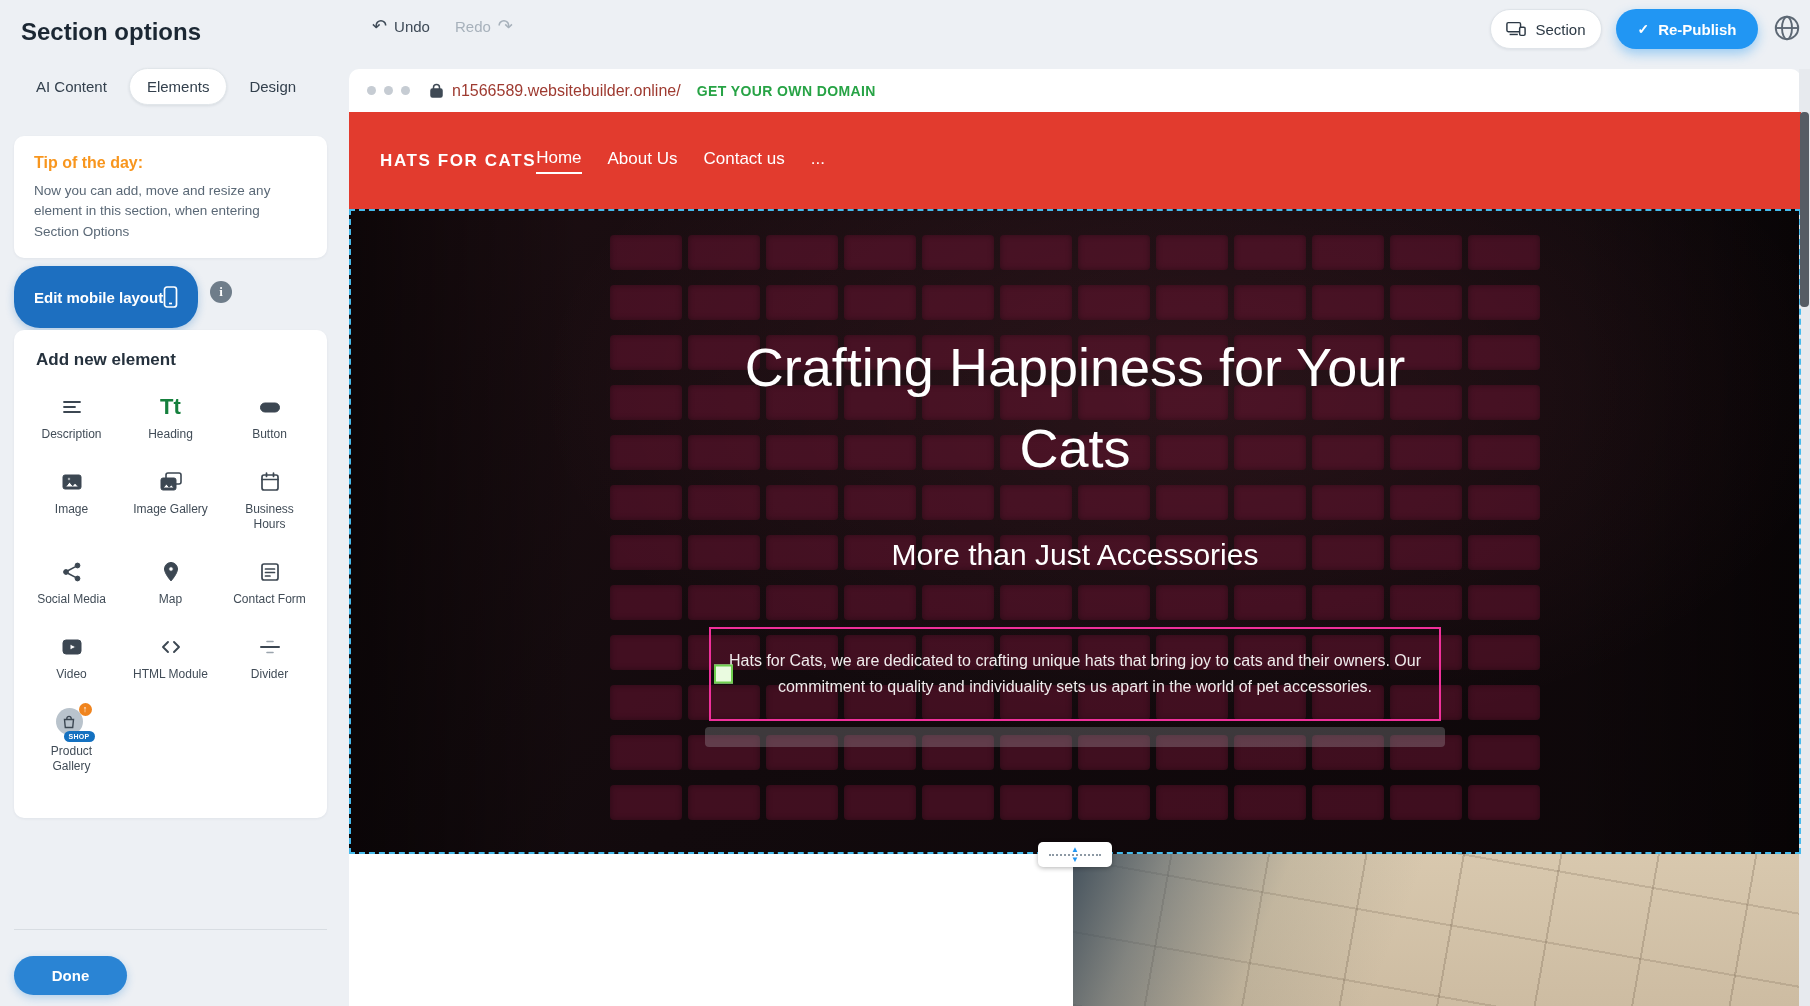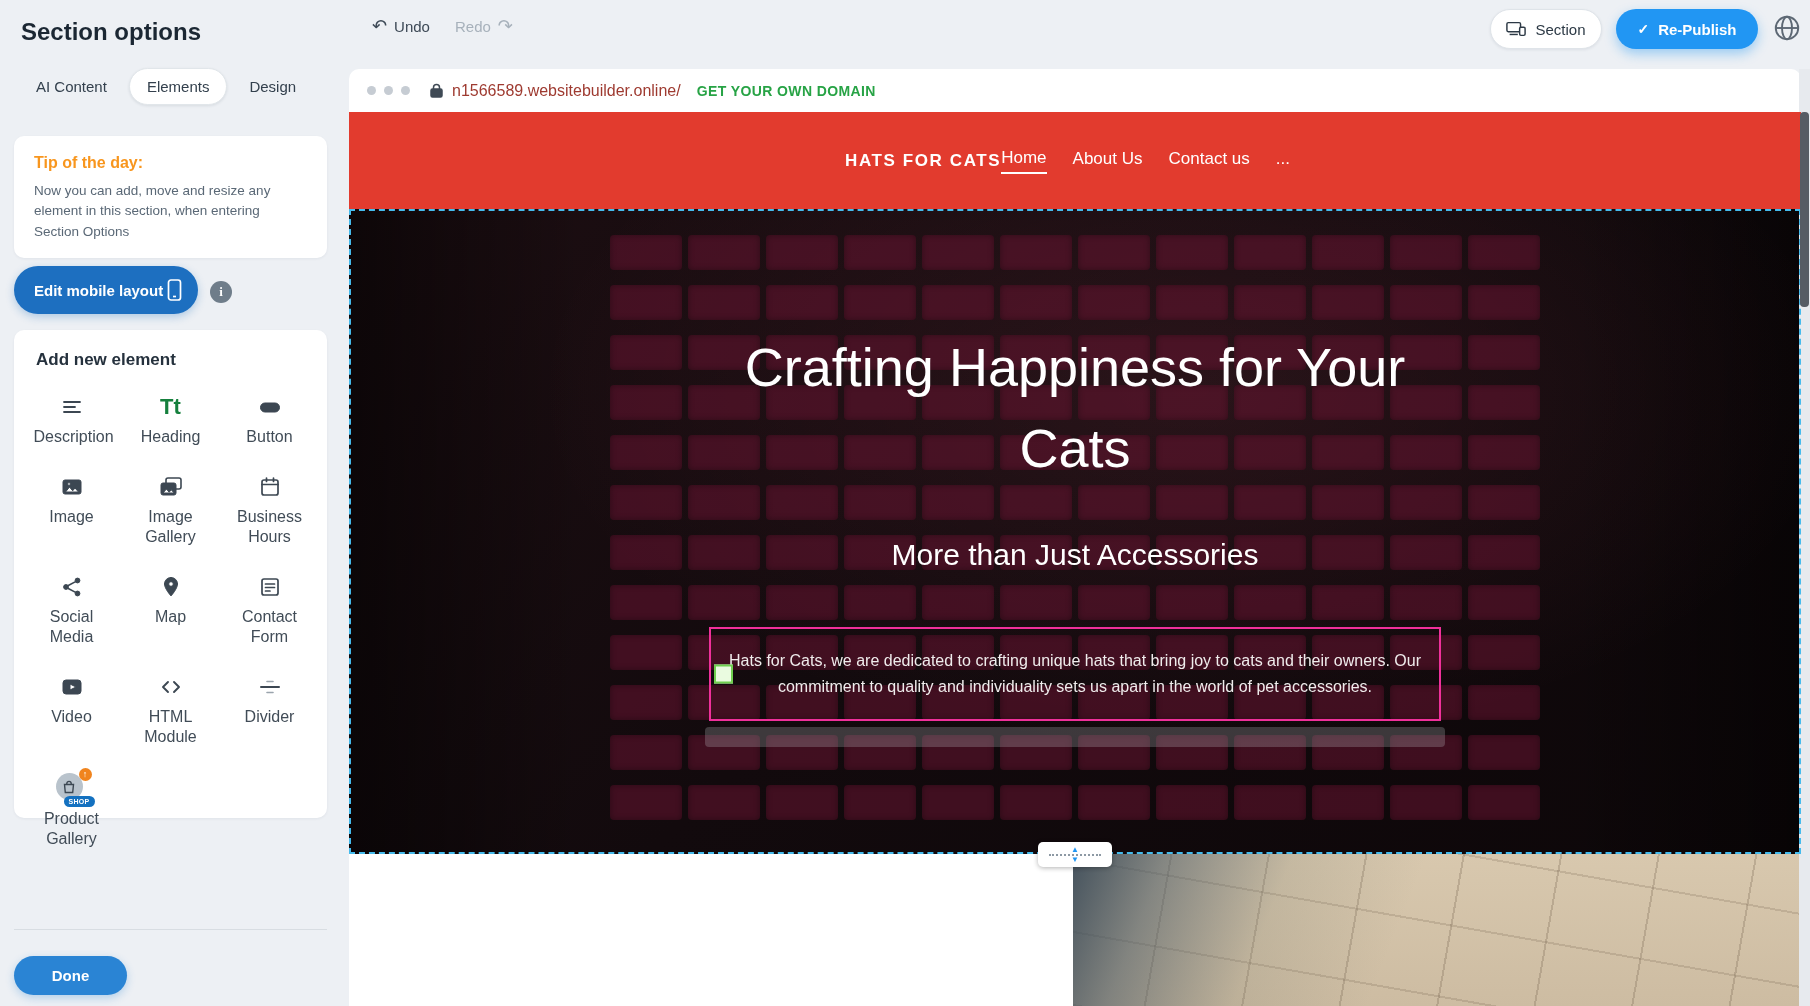--- a/index.html
+++ b/index.html
@@ -24,36 +24,36 @@
   
   .tabs { position:absolute; left:18px; top:68px; display:flex; align-items:center; gap:4px; }
   .tab { padding:9px 17px; font-size:15px; color:#33404d; border-radius:19px; cursor:pointer; border:1px solid transparent; }
   .tab.active { background:#fff; border:1px solid #e1e6ea; box-shadow:0 1px 3px rgba(20,40,60,.1); font-weight:400; }
 
   .tip-card { position:absolute; left:14px; top:136px; width:313px; background:#fff; border-radius:10px;
     padding:18px 20px 16px 20px; box-shadow:0 1px 3px rgba(20,40,60,.06); }
   .tip-title { font-size:16px; font-weight:700; color:#f8961e; margin-bottom:9px; }
   .tip-body { font-size:13.5px; color:#5a6876; line-height:1.5; }
 
-  .edit-mobile-btn { position:absolute; left:14px; top:266px; width:184px; height:48px; background:#1d6fc0;
-    border-radius:26px; display:flex; align-items:center; justify-content:space-between; padding:0 16px 0 20px;
+  .edit-mobile-btn { position:absolute; left:14px; top:266px; width:184px; height:62px; background:#1d6fc0;
+    border-radius:26px; display:flex; align-items:center; padding:0 16px 0 20px;
     color:#fff; font-size:15px; font-weight:600; cursor:pointer; box-shadow:0 3px 8px rgba(29,111,192,.3); }
   .info-btn { position:absolute; left:210px; top:281px; width:22px; height:22px; border-radius:50%;
     background:#6f7d8a; color:#fff; font-size:13px; font-weight:700; display:flex; align-items:center;
     justify-content:center; cursor:pointer; font-family:"Liberation Serif", serif; }
 
   .add-card { position:absolute; left:14px; top:330px; width:313px; height:488px; background:#fff;
     border-radius:10px; padding:20px 8px 0 8px; box-shadow:0 1px 3px rgba(20,40,60,.06); }
   .add-title { font-size:17px; font-weight:600; color:#25313d; margin-left:14px; }
   .el-grid { margin-top:14px; display:grid; grid-template-columns:repeat(3,1fr); row-gap:8px; }
   .el-item { display:flex; flex-direction:column; align-items:center; gap:6px; padding:9px 2px; cursor:pointer;
     text-align:center; border-radius:8px; min-height:64px; }
   .el-icon { height:28px; display:flex; align-items:center; justify-content:center; color:#3c4752; }
   .el-icon svg { stroke:#3c4752; }
-  .el-label { font-size:16px; color:#414c57; line-height:1.25; max-width:76px; }
+  .el-label { font-size:12px; color:#414c57; line-height:1.25; max-width:76px; }
   .tt { font-size:22px; font-weight:700; color:#15803d; line-height:1; }
   .pg-icon { position:relative; width:36px; height:30px; }
   .pg-circle { position:absolute; left:2px; top:0; width:27px; height:27px; border-radius:50%;
     background:#b9c3cc; display:flex; align-items:center; justify-content:center; }
   .pg-pill { position:absolute; left:10px; bottom:-4px; background:#1471c0; color:#fff; font-size:7px;
     font-weight:700; padding:2px 5px; border-radius:7px; letter-spacing:.3px; }
   .pg-badge { position:absolute; right:-2px; top:-5px; width:13px; height:13px; border-radius:50%;
     background:#f0841e; color:#fff; font-size:9px; line-height:13px; text-align:center; }
 
   .sidebar-divider { position:absolute; left:14px; top:929px; width:313px; border-top:1px solid #d8dde2; }
@@ -65,21 +65,21 @@
   .browser-bar { position:absolute; left:349px; top:69px; width:1452px; height:43px; background:#fff;
     border-radius:10px 10px 0 0; display:flex; align-items:center; padding:0 18px; }
   .win-dots { display:flex; gap:8px; margin-right:20px; }
   .win-dots span { width:9px; height:9px; border-radius:50%; background:#c6ccd3; }
   .lock { margin-right:9px; display:flex; }
   .url { font-size:16px; color:#9e3a30; cursor:pointer; }
   .domain-cta { margin-left:16px; font-size:14px; font-weight:700; color:#27a345; letter-spacing:.4px; cursor:pointer; }
 
   
   .site-header { position:absolute; left:349px; top:112px; width:1452px; height:97px; background:#e23b2e;
-    display:flex; align-items:center; justify-content:center; padding:0 46px 0 31px; z-index:2; }
+    display:flex; align-items:center; justify-content:flex-start; padding:0 46px 0 31px; z-index:2; }
   .logo { color:#fff; font-weight:700; font-size:17px; letter-spacing:1.6px; cursor:pointer; }
   .nav { display:flex; align-items:center; gap:26px; }
   .nav-item { color:#fff; font-size:17px; cursor:pointer; padding-bottom:4px; }
   .nav-item.active { border-bottom:2px solid #fff; }
 
   .hero { position:absolute; left:349px; top:209px; width:1452px; height:645px; overflow:hidden;
     background:linear-gradient(135deg,#1d0e12 0%, #120a0d 45%, #0d0709 100%); cursor:pointer; }
   .hero::before { content:""; position:absolute; inset:0;
     background:radial-gradient(ellipse at 58% 28%, rgba(255,110,140,.10), transparent 55%),
                linear-gradient(90deg, rgba(0,0,0,.55), transparent 16%, transparent 84%, rgba(0,0,0,.45)); }

